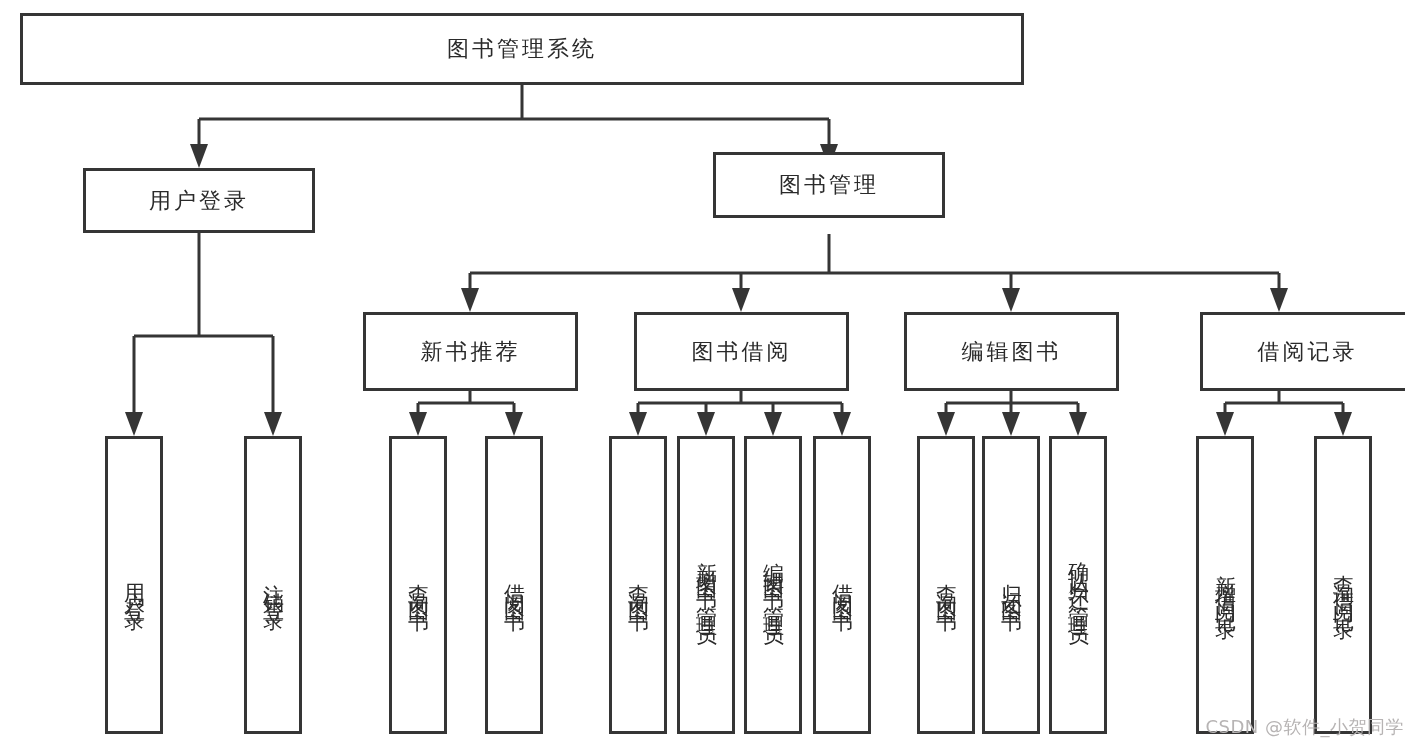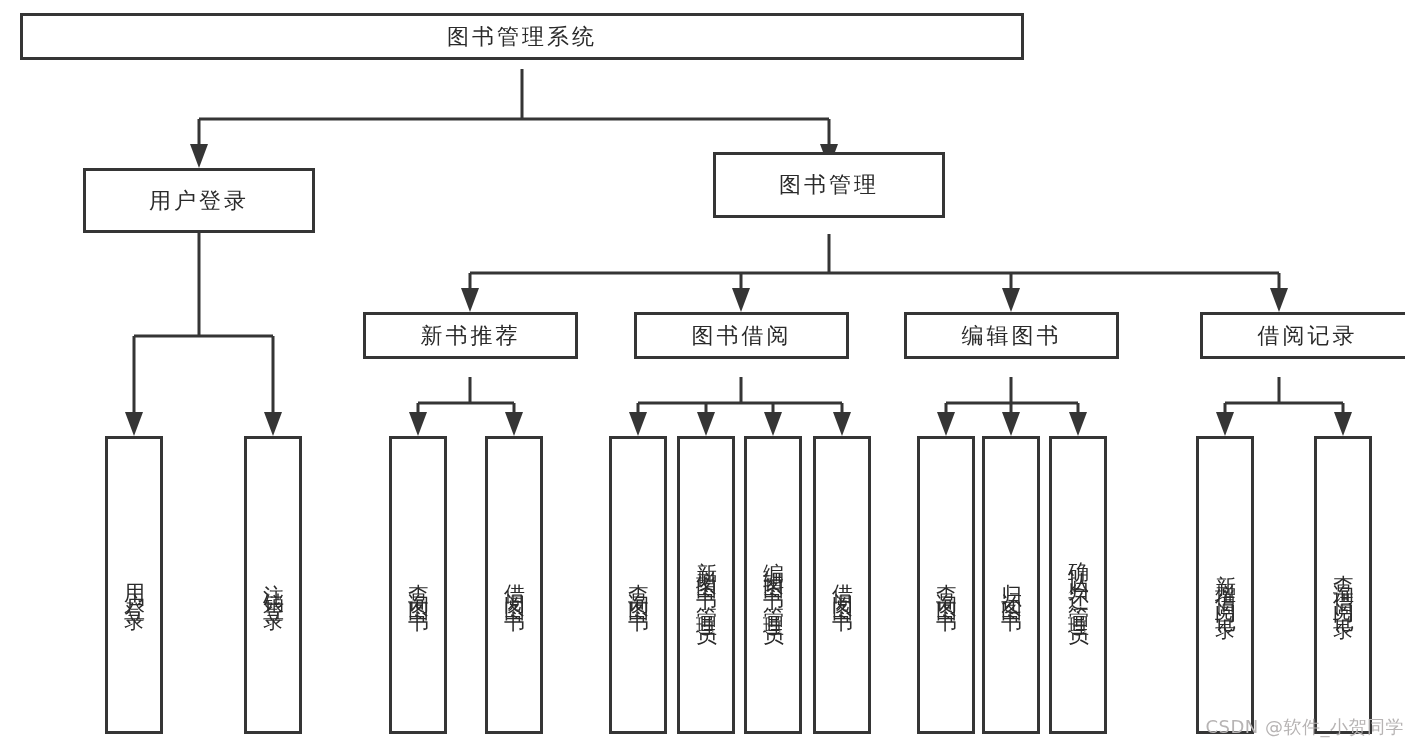--- a/index.html
+++ b/index.html
@@ -35,24 +35,24 @@
   }
   .node.v .label {
     writing-mode: vertical-rl;
     text-orientation: mixed;
     font-size: 21px;
     letter-spacing: 9px;
     line-height: 1;
     color: #2a2a2a;
   }
   
-  .lvl1 { left: 20px;  top: 13px;  width: 1004px; height: 47px; }
+  .lvl1 { left: 20px;  top: 13px;  width: 1004px; height: 72px; }
   .n-user-login    { left: 83px;  top: 168px; width: 232px; height: 65px; }
   .n-book-mgmt     { left: 713px; top: 152px; width: 232px; height: 66px; }
-  .lvl3 { top: 312px; width: 215px; height: 47px; }
+  .lvl3 { top: 312px; width: 215px; height: 79px; }
   .n-new-book      { left: 363px; }
   .n-book-borrow   { left: 634px; }
   .n-cur-borrow    { left: 904px; }
   .n-borrow-rec    { left: 1200px; text-align: right; }
   .lvl4 { top: 436px; width: 58px; height: 298px; }
   .p1  { left: 105px; }
   .p2  { left: 244px; }
   .p3  { left: 389px; }
   .p4  { left: 485px; }
   .p5  { left: 609px; }

